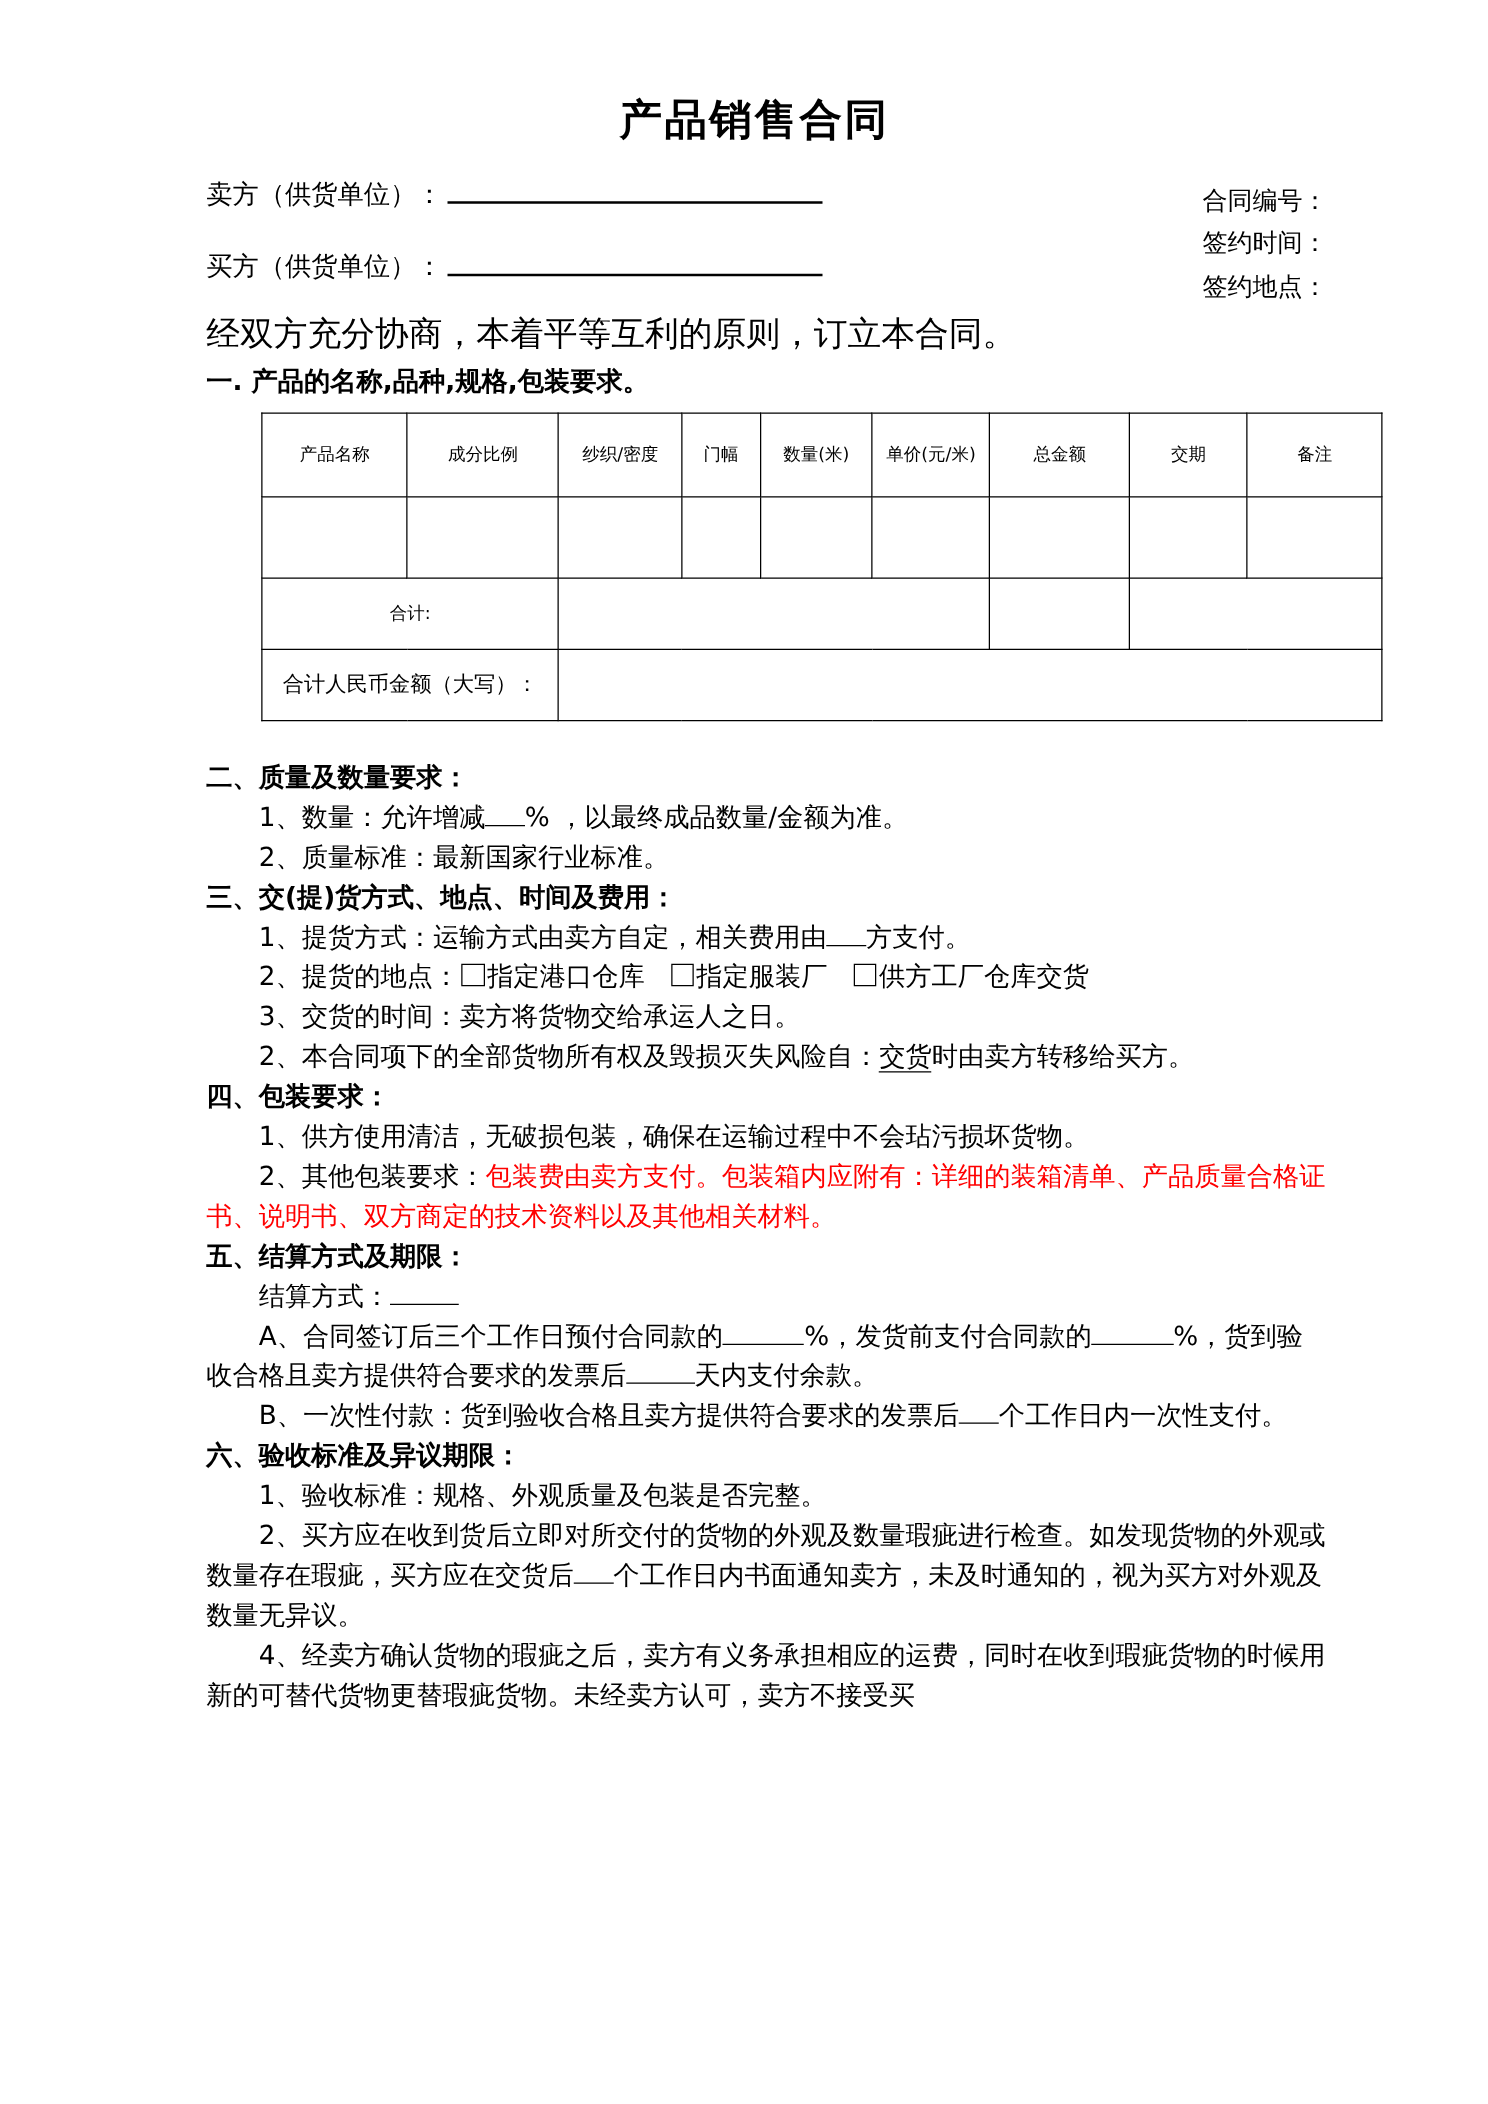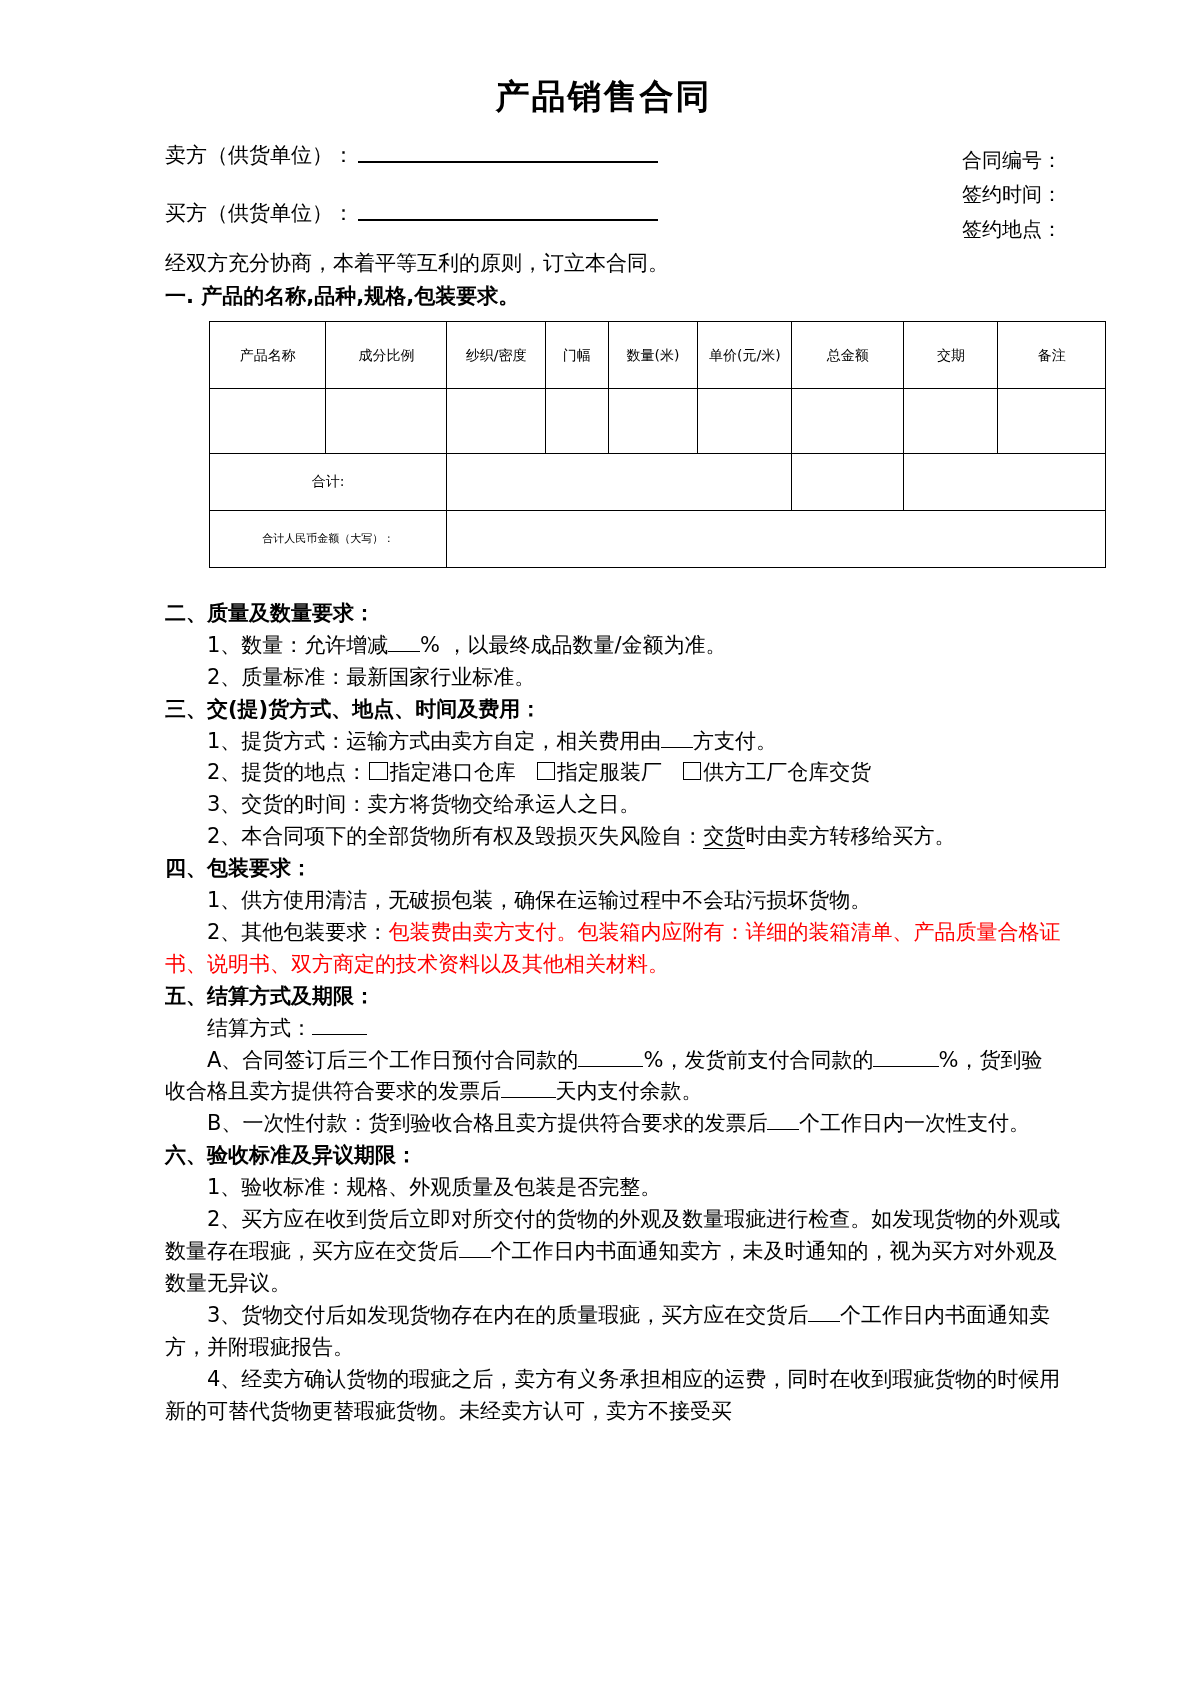--- a/index.html
+++ b/index.html
@@ -57,21 +57,21 @@
     right: 0;
     top: 4px;
     text-align: center;
     font-size: 20px;
     line-height: 1.72;
     white-space: nowrap;
   }
   .rf-item { display: block; }
 
   .intro-line {
-    font-size: 21px;
+    font-size: 27px;
     line-height: 1.5;
     margin: -8px 0 2px 0;
   }
   .section-one-heading {
     font-size: 21px;
     font-weight: bold;
     line-height: 1.5;
     margin: 0 0 8px 0;
   }
 
@@ -90,21 +90,21 @@
     vertical-align: middle;
     font-weight: normal;
     padding: 2px 3px;
     word-break: break-all;
   }
   tr.header-row td { height: 62px; line-height: 1.45; }
   tr.entry-row td { height: 60px; }
   tr.total-row td { height: 52px; }
   tr.words-row td { height: 52px; }
   td.sum-label { text-align: center; }
-  td.words-label { text-align: center; font-size: 11px; }
+  td.words-label { text-align: center; font-size: 17px; }
 
   
   .clauses {
     margin-top: 30px;
     font-size: 21px;
     line-height: 1.52;
   }
   .sec-head {
     font-weight: bold;
     margin-top: 2px;
@@ -229,17 +229,16 @@
     <p class="clause"><span>2、其他包装要求：</span><span class="red">包装费由卖方支付。包装箱内应附有：详细的装箱清单、产品质量合格证书、说明书、双方商定的技术资料以及其他相关材料。</span></p>
 
     <p class="clause noindent sec-head">五、结算方式及期限：</p>
     <p class="clause"><span>结算方式：</span><span class="fill w3"></span></p>
     <p class="clause"><span>A、合同签订后三个工作日预付合同款的</span><span class="fill w4"></span><span>%，发货前支付合同款的</span><span class="fill w4"></span><span>%，货到验收合格且卖方提供符合要求的发票后</span><span class="fill w3"></span><span>天内支付余款。</span></p>
     <p class="clause"><span>B、一次性付款：货到验收合格且卖方提供符合要求的发票后</span><span class="fill w2"></span><span>个工作日内一次性支付。</span></p>
 
     <p class="clause noindent sec-head">六、验收标准及异议期限：</p>
     <p class="clause">1、验收标准：规格、外观质量及包装是否完整。</p>
     <p class="clause"><span>2、买方应在收到货后立即对所交付的货物的外观及数量瑕疵进行检查。如发现货物的外观或数量存在瑕疵，买方应在交货后</span><span class="fill w2"></span><span>个工作日内书面通知卖方，未及时通知的，视为买方对外观及数量无异议。</span></p>
-    <p class="clause"><span>3、货物交付后如发现货物存在内在的质量瑕疵，买方应在交货后</span><span class="fill w2"></span><span>个工作日内书面通知卖方，并附瑕疵报告。</span></p>
     <p class="clause">4、经卖方确认货物的瑕疵之后，卖方有义务承担相应的运费，同时在收到瑕疵货物的时候用新的可替代货物更替瑕疵货物。未经卖方认可，卖方不接受买</p>
 
   </div>
 </div>
 
 </body></html>

